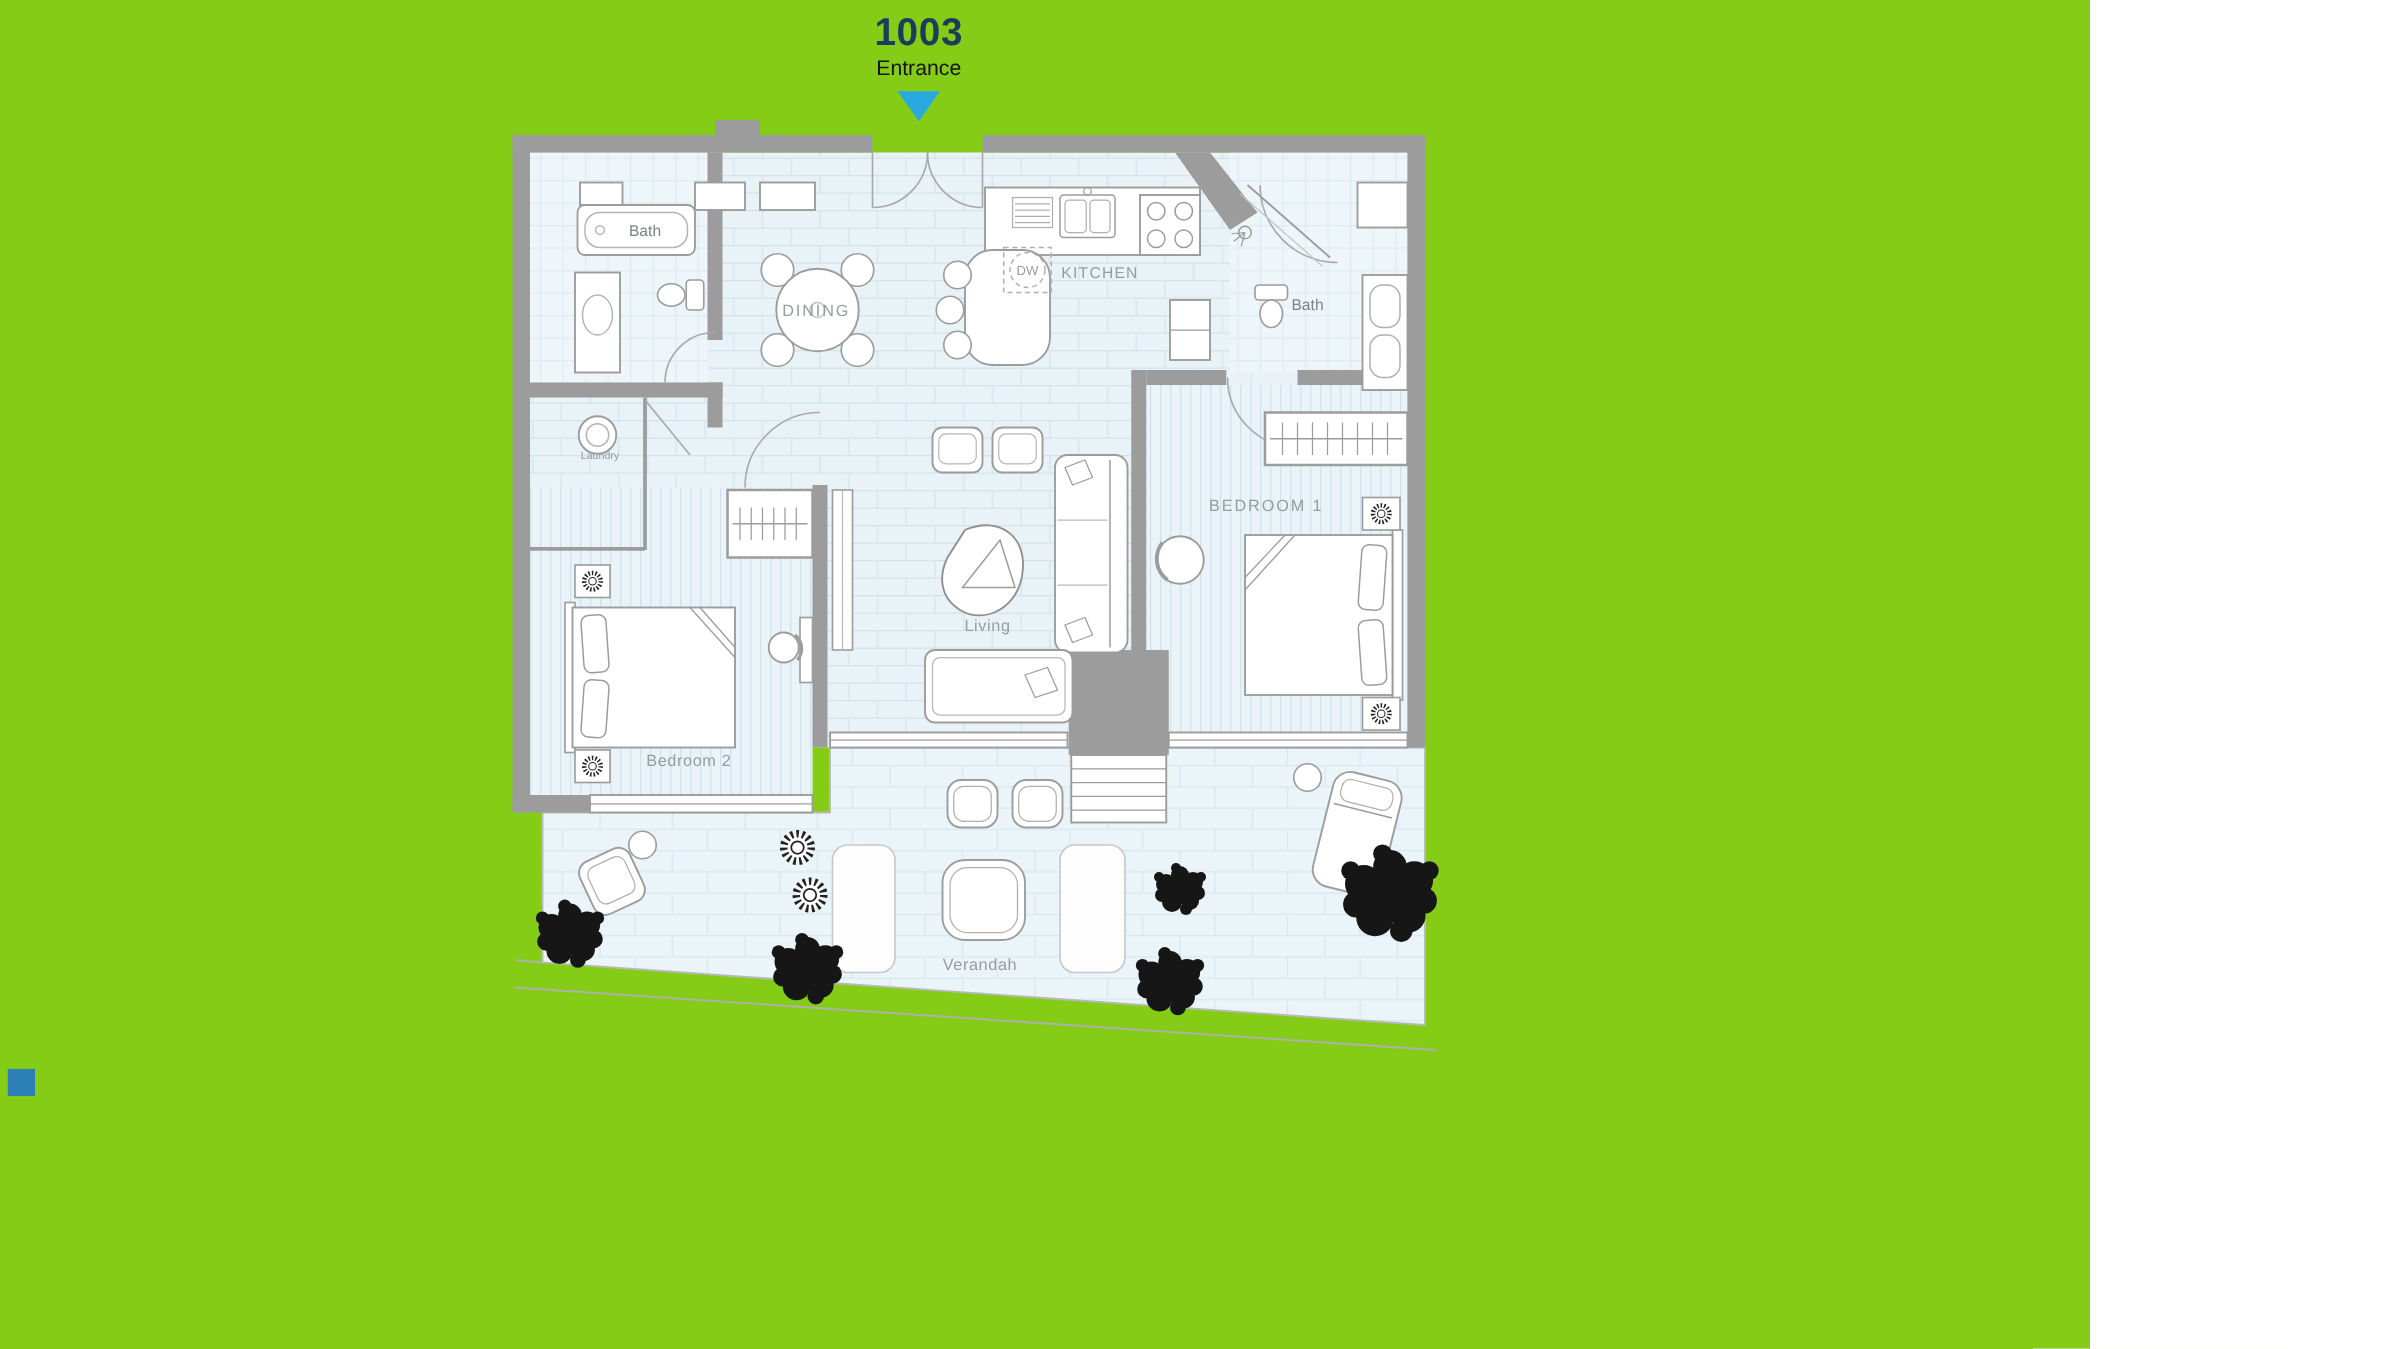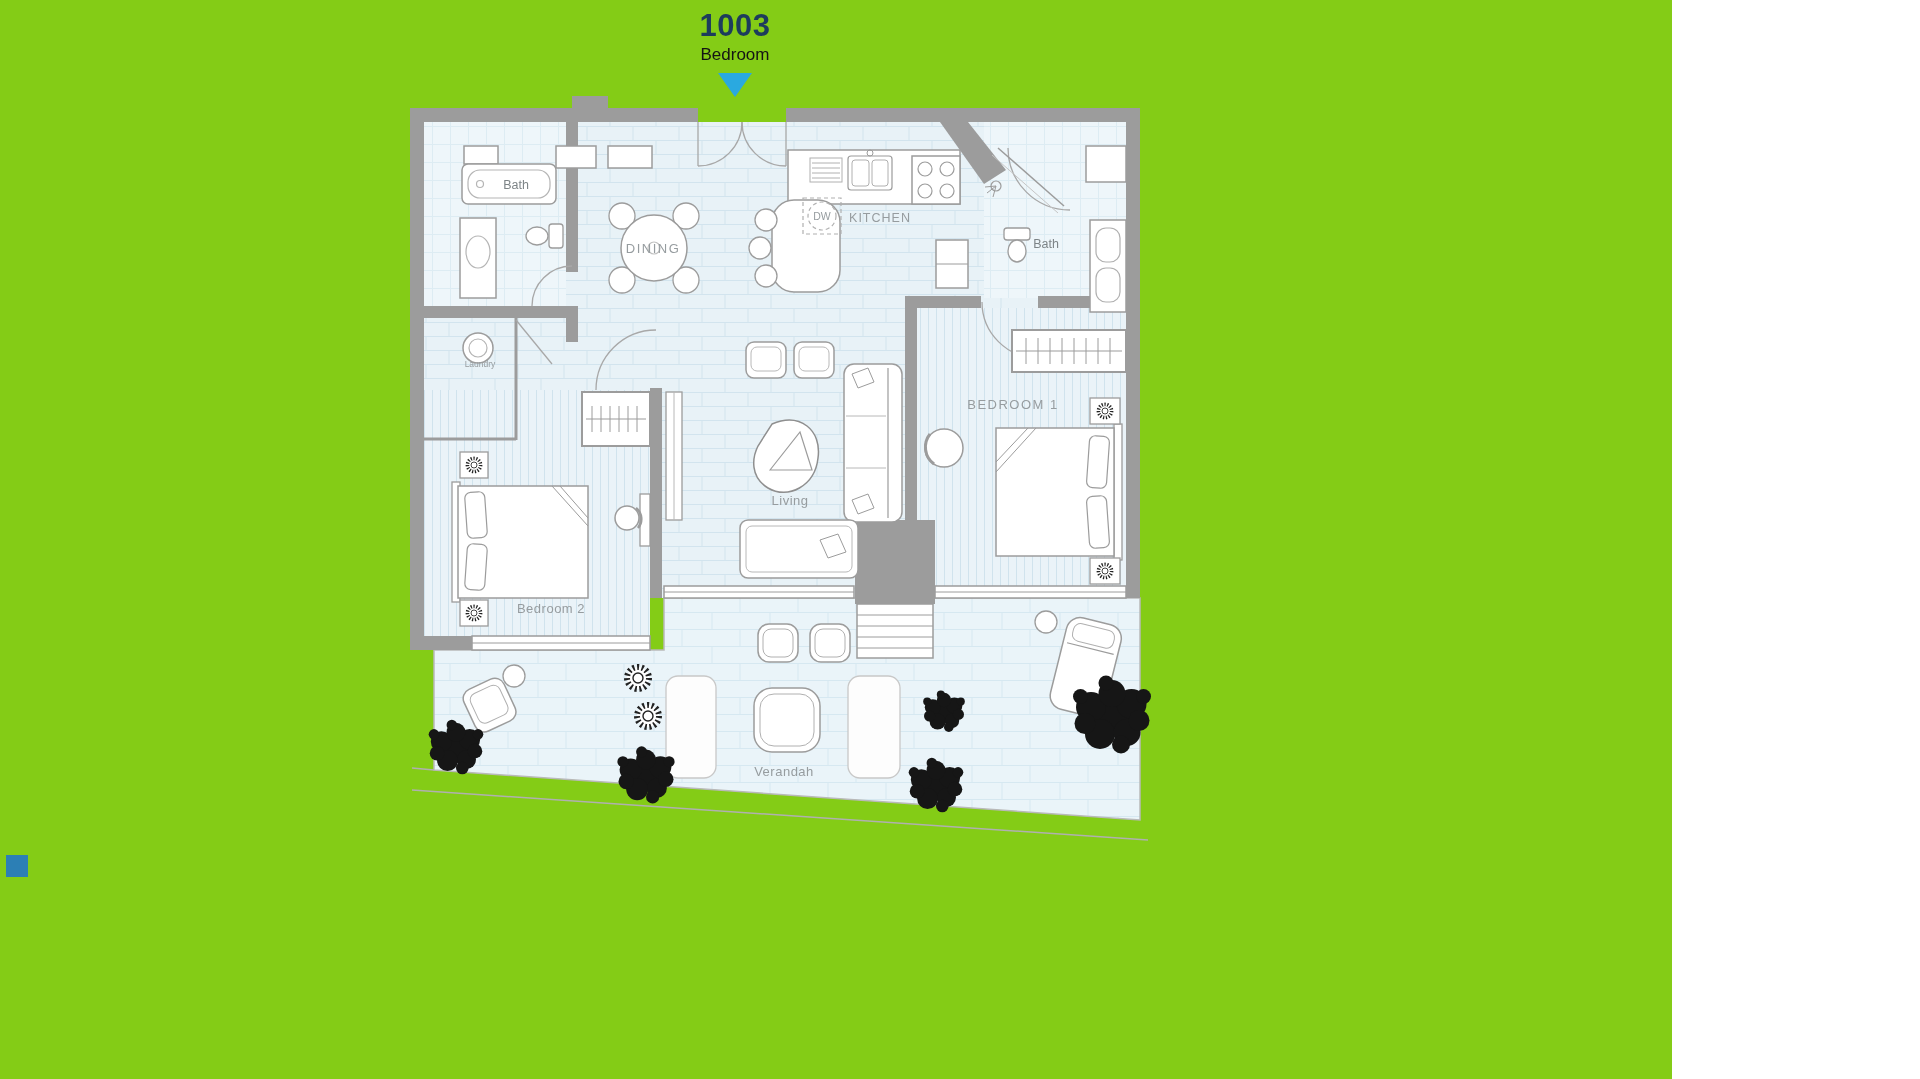--- a/index.html
+++ b/index.html
@@ -16,21 +16,21 @@
   .rlabel { fill:#969c9f; }
   .rlabel-dark { fill:#7d8487; }
 </style>
 </head>
 <body>
 
 <div class="canvas">
 
   <div class="title-block">
     <div class="unit-number">1003</div>
-    <div class="entrance-label">Bedroom</div>
+    <div class="entrance-label">Entrance</div>
     <svg class="entrance-arrow" width="40" height="28" viewBox="0 0 40 28">
       <polygon points="3,2 37,2 20,26" fill="#2aa9e0"></polygon>
     </svg>
   </div>
 
   <svg class="plan-svg" width="760" height="760" viewBox="400 90 760 760">
     <defs>
       <pattern id="pTiles" width="46" height="28" patternUnits="userSpaceOnUse">
         <rect width="46" height="28" fill="#e8f2f7"></rect>
         <path d="M0 0.5 H46 M0 14.5 H46 M12 0 V14 M35 14 V28" stroke="#d2e4ee" stroke-width="1" fill="none"></path>

